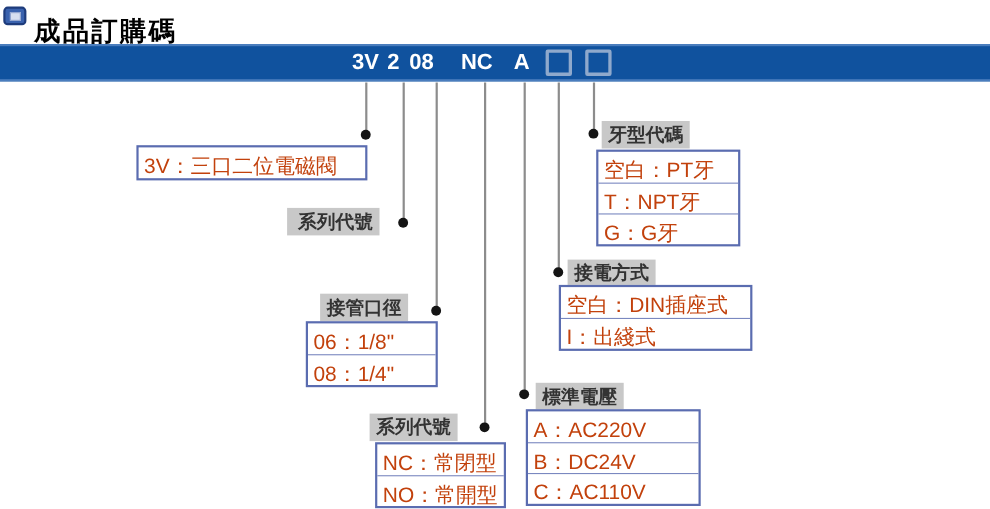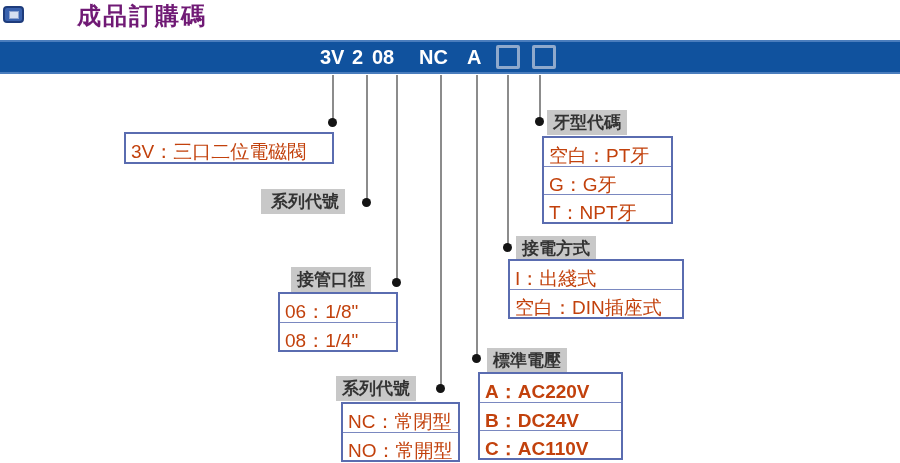--- a/index.html
+++ b/index.html
@@ -12,22 +12,22 @@
   .title-row{ position:absolute; left:0; top:0; height:36px; }
   .title-icon{
     position:absolute; left:3px; top:6px; width:21px; height:17px;
     background:#3a62ae; border:2px solid #1e3c7c; border-radius:4px;
   }
   .title-icon::after{
     content:""; position:absolute; left:4px; top:3px; width:8px; height:6px;
     background:#d7dff0; border:1px solid #8fa3cf;
   }
   .page-title{
-    position:absolute; left:31px; top:0; font-size:24px; font-weight:bold;
-    color:#701a75; letter-spacing:2px; white-space:nowrap;margin-left:46px;
+    position:absolute; left:31px; top:12px; font-size:24px; font-weight:bold;
+    color:#000000; letter-spacing:2px; white-space:nowrap;
   }
   
   .code-bar{
     position:absolute; left:0; top:40px; width:900px; height:34px;
     background:#10529E; border-top:2px solid #4a7dbd; border-bottom:2px solid #4a7dbd;
   }
   .seg{
     position:absolute; top:0; height:38px; line-height:30px; color:#ffffff;
     font-weight:bold; font-size:20px; white-space:nowrap;
   }
@@ -65,21 +65,21 @@
   .gbox{ position:absolute; border:2px solid #5a6cb0; background:#ffffff; }
   .gbox .row{
     height:28px; line-height:27px; font-size:19px; color:#c2410c;
     padding:4px 5px; border-top:1px solid #7a88c0; white-space:nowrap; overflow:hidden;
   }
   .gbox .row:first-child{ border-top:none; }
   .box1{ left:124px; top:132px; width:210px; }
   .box2{ left:264px; top:213px; width:107px; }
   .box3{ left:278px; top:292px; width:120px; }
   .box4{ left:307px; top:402px; width:119px;margin-left:34px; }
-  .box5{ left:478px; top:372px; width:145px;font-weight:bold; }
+  .box5{ left:478px; top:372px; width:159px; }
   .box6{ left:508px; top:259px; width:176px; }
   .box7{ left:542px; top:136px; width:131px; }
 </style>
 </head>
 <body>
 
 <div class="canvas">
 
   <div class="title-row">
     <span class="title-icon"></span>
@@ -131,24 +131,24 @@
 
   <div class="glabel lab5">標準電壓</div>
   <div class="gbox box5">
     <div class="row">A：AC220V</div>
     <div class="row">B：DC24V</div>
     <div class="row">C：AC110V</div>
   </div>
 
   <div class="glabel lab6">接電方式</div>
   <div class="gbox box6">
+    <div class="row">空白：DIN插座式</div>
     <div class="row">I：出綫式</div>
-    <div class="row">空白：DIN插座式</div>
   </div>
 
   <div class="glabel lab7">牙型代碼</div>
   <div class="gbox box7">
     <div class="row">空白：PT牙</div>
+    <div class="row">T：NPT牙</div>
     <div class="row">G：G牙</div>
-    <div class="row">T：NPT牙</div>
   </div>
 
 </div>
 
 </body></html>

